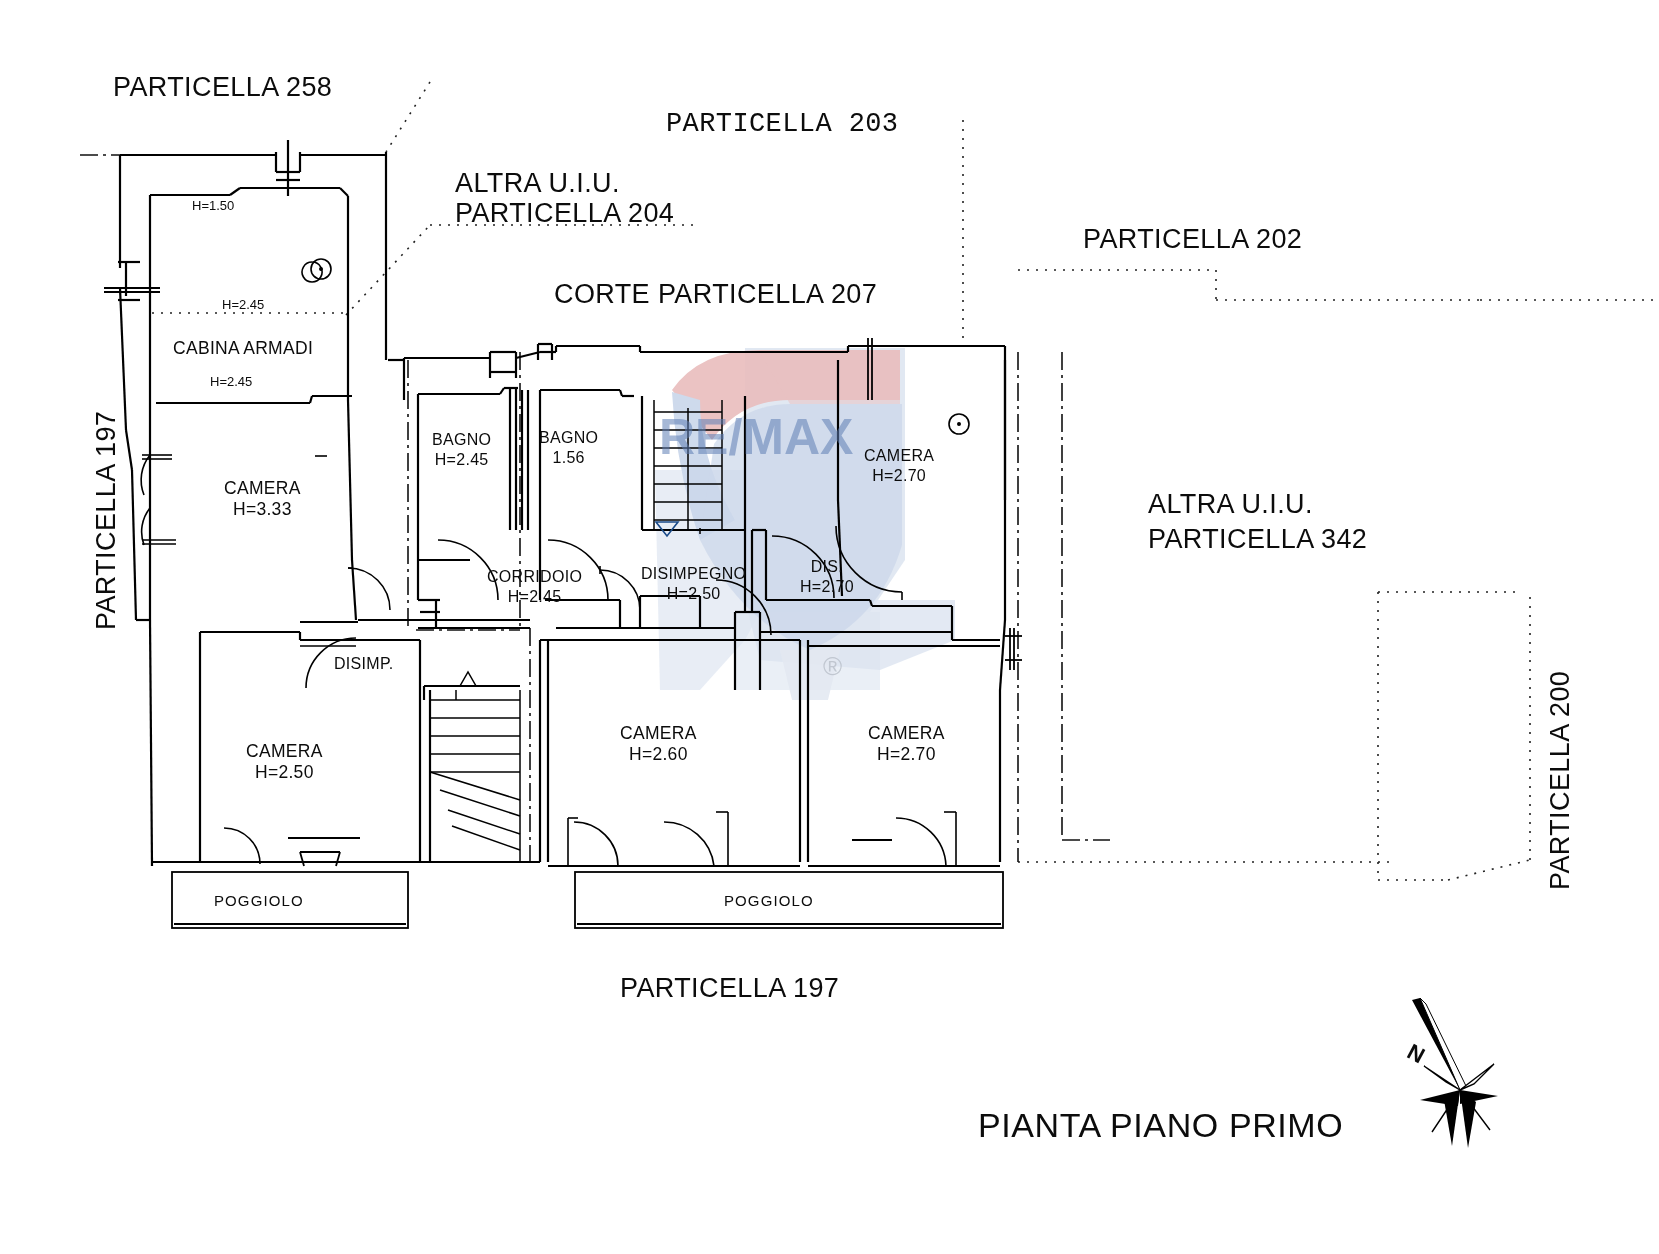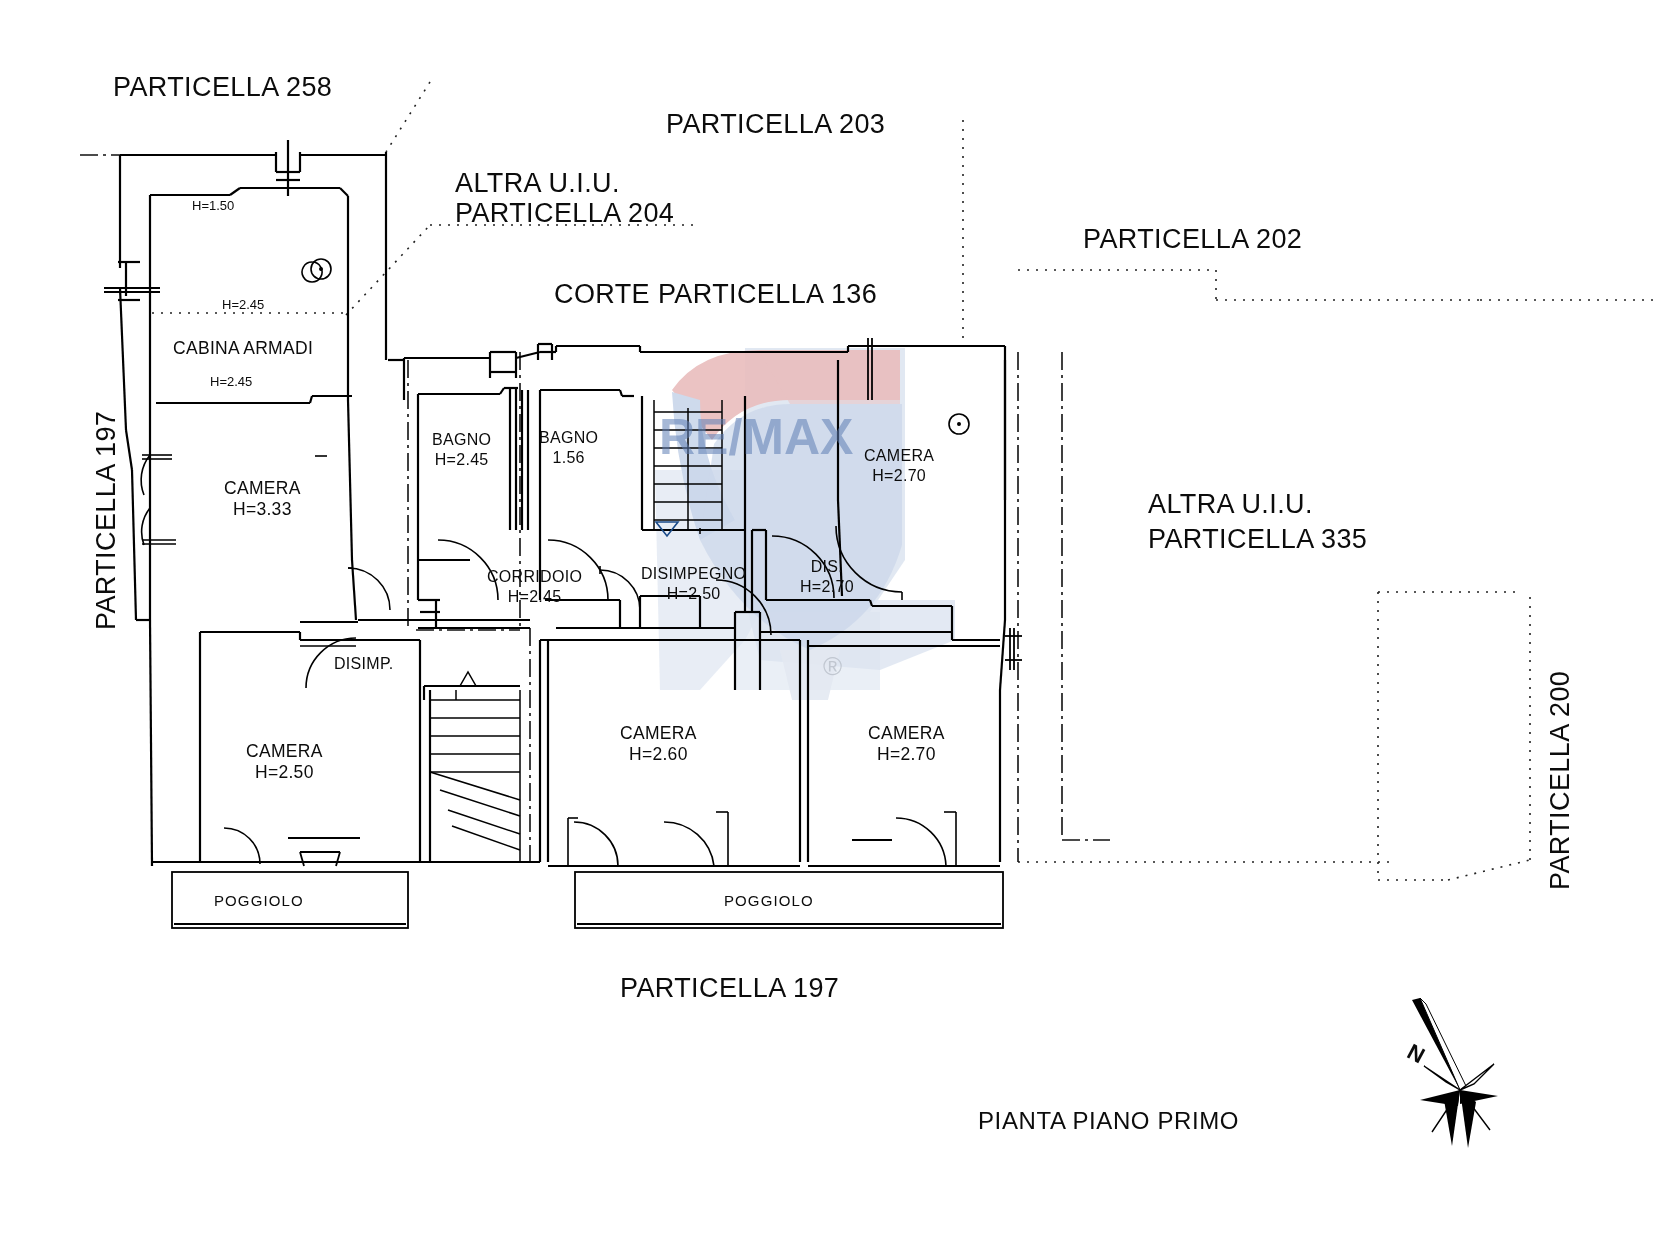--- a/index.html
+++ b/index.html
@@ -37,21 +37,21 @@
   
   .room {
     font-size: 17.5px;
     letter-spacing: 0.3px;
     text-align: center;
   }
   .room-sm { font-size: 16px; }
   .room .h { display: block; margin-top: 3px; }
   .hgt { font-size: 13px; }
   .title {
-    font-size: 24px;
+    font-size: 34px;
     letter-spacing: 0.6px;
     text-align: right;
   }
   .balcony-label {
     font-size: 15px;
     letter-spacing: 1.1px;
   }
 
   
   #watermark {
@@ -389,27 +389,27 @@
   </svg>
 
   <div id="watermark">
     <svg width="260" height="380" viewBox="0 0 260 380">
       <text x="4" y="124" font-family="Liberation Sans, sans-serif" font-size="50" font-weight="bold" fill="#5f7fb5" opacity="0.55">RE/MAX</text>
       <text x="168" y="345" font-family="Liberation Sans, sans-serif" font-size="26" fill="#b9bfc9" opacity="0.8">®</text>
     </svg>
   </div>
 
   <div class="lbl parcel" style="left:113px; top:73px;">PARTICELLA 258</div>
-  <div class="lbl parcel" style="left:666px; top:110px;">PARTICELLA 203</div>
+  <div class="lbl parcel" style="left:666px; top:110px;font-family:Liberation Mono, monospace;">PARTICELLA 203</div>
   <div class="lbl parcel" style="left:455px; top:169px;">ALTRA U.I.U.</div>
   <div class="lbl parcel" style="left:455px; top:199px;">PARTICELLA 204</div>
   <div class="lbl parcel" style="left:1083px; top:225px;">PARTICELLA 202</div>
-  <div class="lbl parcel" style="left:554px; top:280px;">CORTE PARTICELLA 136</div>
+  <div class="lbl parcel" style="left:554px; top:280px;">CORTE PARTICELLA 207</div>
   <div class="lbl parcel" style="left:1148px; top:490px;">ALTRA U.I.U.</div>
-  <div class="lbl parcel" style="left:1148px; top:525px;">PARTICELLA 335</div>
+  <div class="lbl parcel" style="left:1148px; top:525px;">PARTICELLA 342</div>
   <div class="lbl parcel" style="left:620px; top:974px;">PARTICELLA 197</div>
 
   <div class="lbl parcel-v" style="left:92px; top:630px; transform:rotate(-90deg);">PARTICELLA 197</div>
   <div class="lbl parcel-v" style="left:1546px; top:890px; transform:rotate(-90deg);">PARTICELLA 200</div>
 
   <div class="lbl hgt" style="left:192px; top:199px;">H=1.50</div>
   <div class="lbl hgt" style="left:222px; top:298px;">H=2.45</div>
   <div class="lbl room" style="left:173px; top:339px;">CABINA ARMADI</div>
   <div class="lbl hgt" style="left:210px; top:375px;">H=2.45</div>
 

